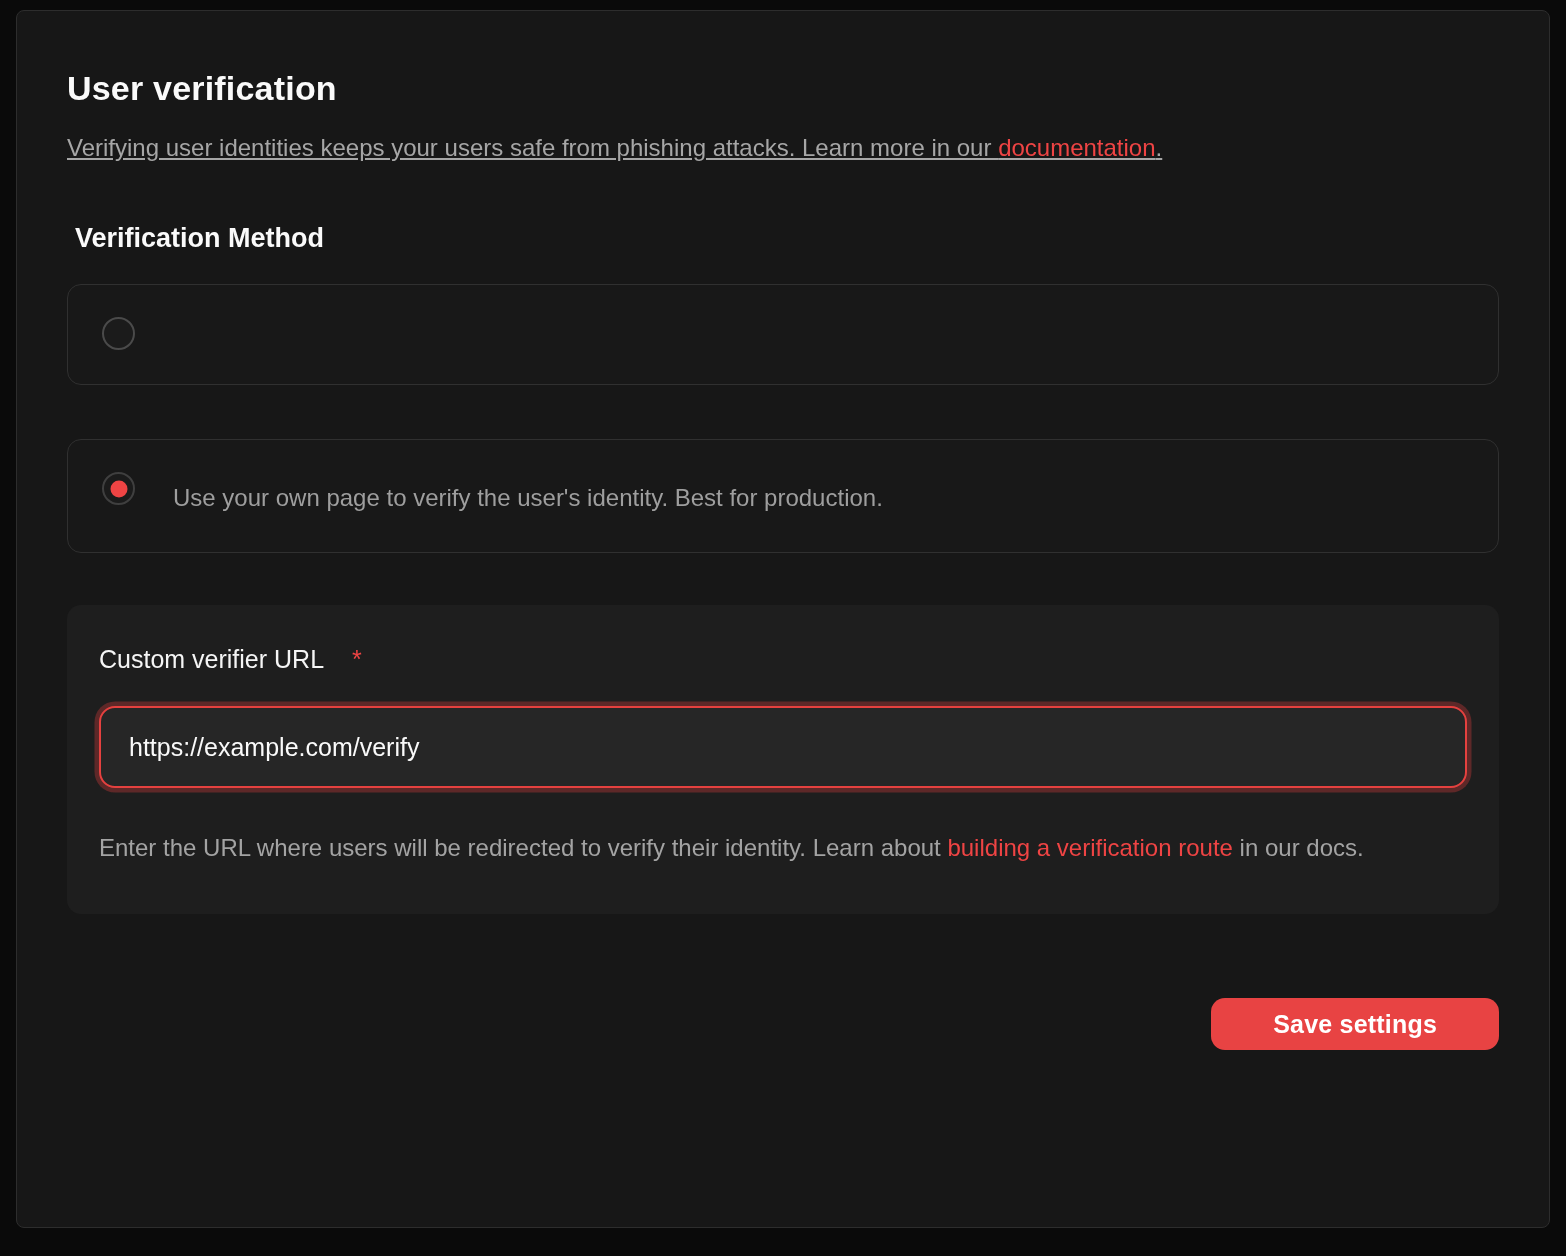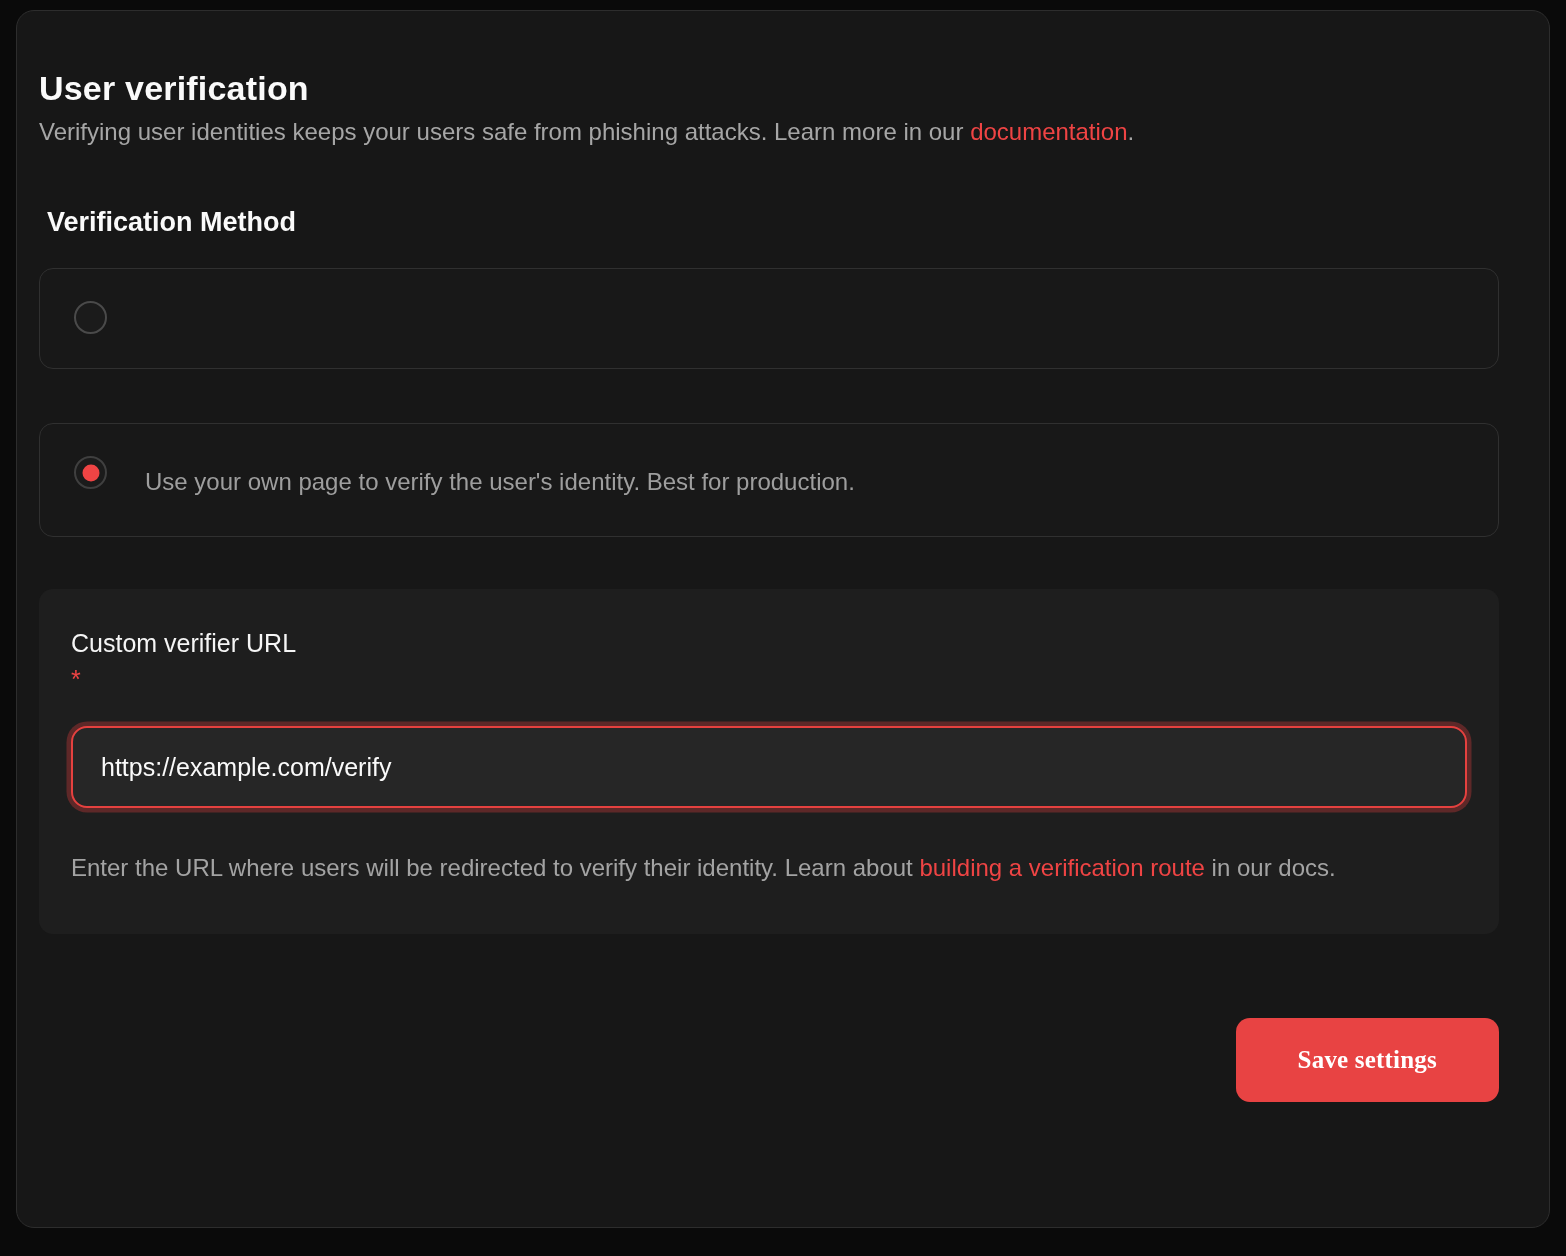--- a/index.html
+++ b/index.html
@@ -7,30 +7,30 @@
     width:1566px; height:1256px;
     background:#0a0a0a;
     font-family:"Liberation Sans","DejaVu Sans",sans-serif;
     overflow:hidden;
   }
   .card{
     position:absolute; left:16px; top:10px;
     width:1534px; height:1218px;
     background:#171717;
     border:1px solid #2d2d2d;
-    border-radius:18px;
-    padding:56px 50px 0 22px;
+    border-radius:8px;
+    padding:56px 50px 0 50px;
   }
   .page-title{
     font-size:34px; font-weight:700; color:#fafafa;
     letter-spacing:.2px; line-height:42px;
   }
   .subtitle{
-    margin-top:6px;
-    font-size:24px; color:#a6a6a6; line-height:34px;
+    margin-top:22px;
+    font-size:24px; color:#a6a6a6; line-height:34px;text-decoration:underline;
   }
   .link{ color:#ef4444; text-decoration:none; cursor:pointer; }
   .section-heading{
     margin-top:58px;
     font-size:27px; font-weight:600; color:#fafafa;margin-left:8px;
   }
   .option-card{
     margin-top:30px;
     border:1.5px solid #303030;
     border-radius:14px;
@@ -61,21 +61,21 @@
   .option-desc{
     margin-top:8px; max-width:1300px;
     font-size:24px; color:#9e9e9e; line-height:40px;
   }
   .url-panel{
     margin-top:52px;
     background:#1e1e1e;
     border-radius:14px;
     padding:36px 32px 46px 32px;
   }
-  .field-label-row{ display:flex; align-items:flex-start; gap:7px; padding-top:4px;flex-direction:column; }
+  .field-label-row{ display:flex; align-items:flex-end; gap:28px; padding-top:4px; }
   .field-label{ font-size:25px; font-weight:500; color:#f5f5f5; }
   .required-marker{ font-size:25px; color:#ef4444; font-weight:500; }
   .url-input{
     display:block; width:100%;
     margin-top:32px;
     height:82px;
     background:#262626;
     border:2.5px solid #e5413f;
     border-radius:16px;
     box-shadow:0 0 0 4.5px rgba(225,62,60,.33);
@@ -87,26 +87,26 @@
   }
   .helper-text{
     margin-top:40px; max-width:1380px;
     font-size:24px; color:#a3a3a3; line-height:40px;
   }
   .actions-row{
     display:flex; justify-content:flex-end;
     margin-top:84px;
   }
   .save-button{
-    height:84px; padding:0 62px;
+    height:52px; padding:0 62px;
     background:#e84343;
     color:#ffffff;
     border:none; border-radius:14px;
     font-size:25px; font-weight:600;
-    font-family:Liberation Serif, serif;
+    font-family:Liberation Sans, sans-serif;
     letter-spacing:.2px;
     cursor:pointer;
   }
 </style>
 </head>
 <body>
 
 <div class="card">
 
   <h1 class="page-title">User verification</h1>

